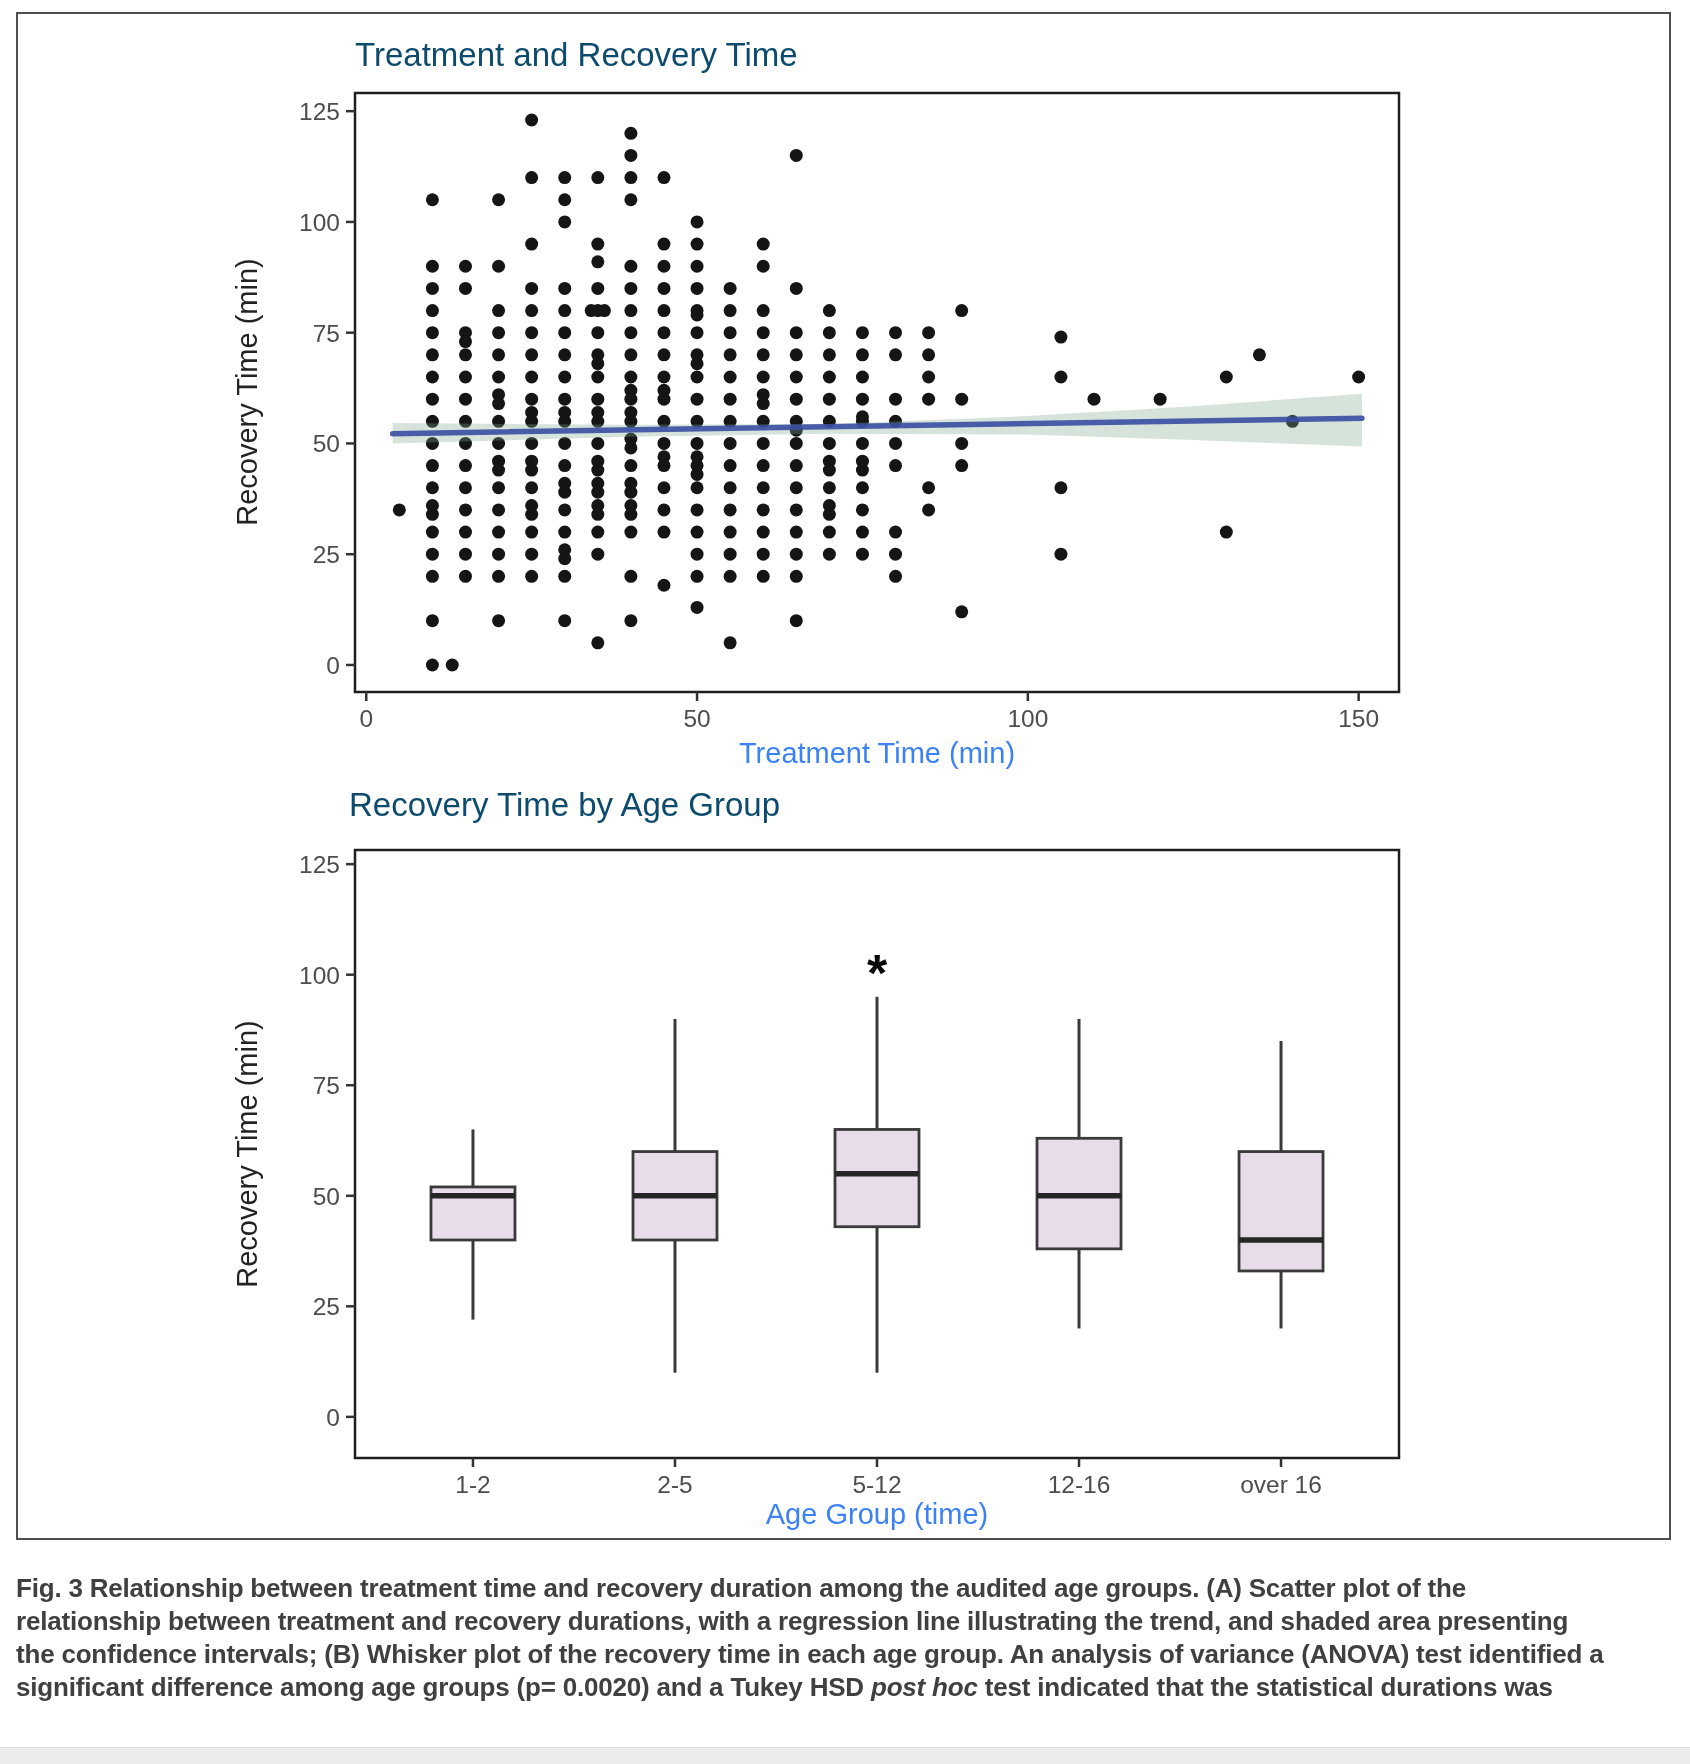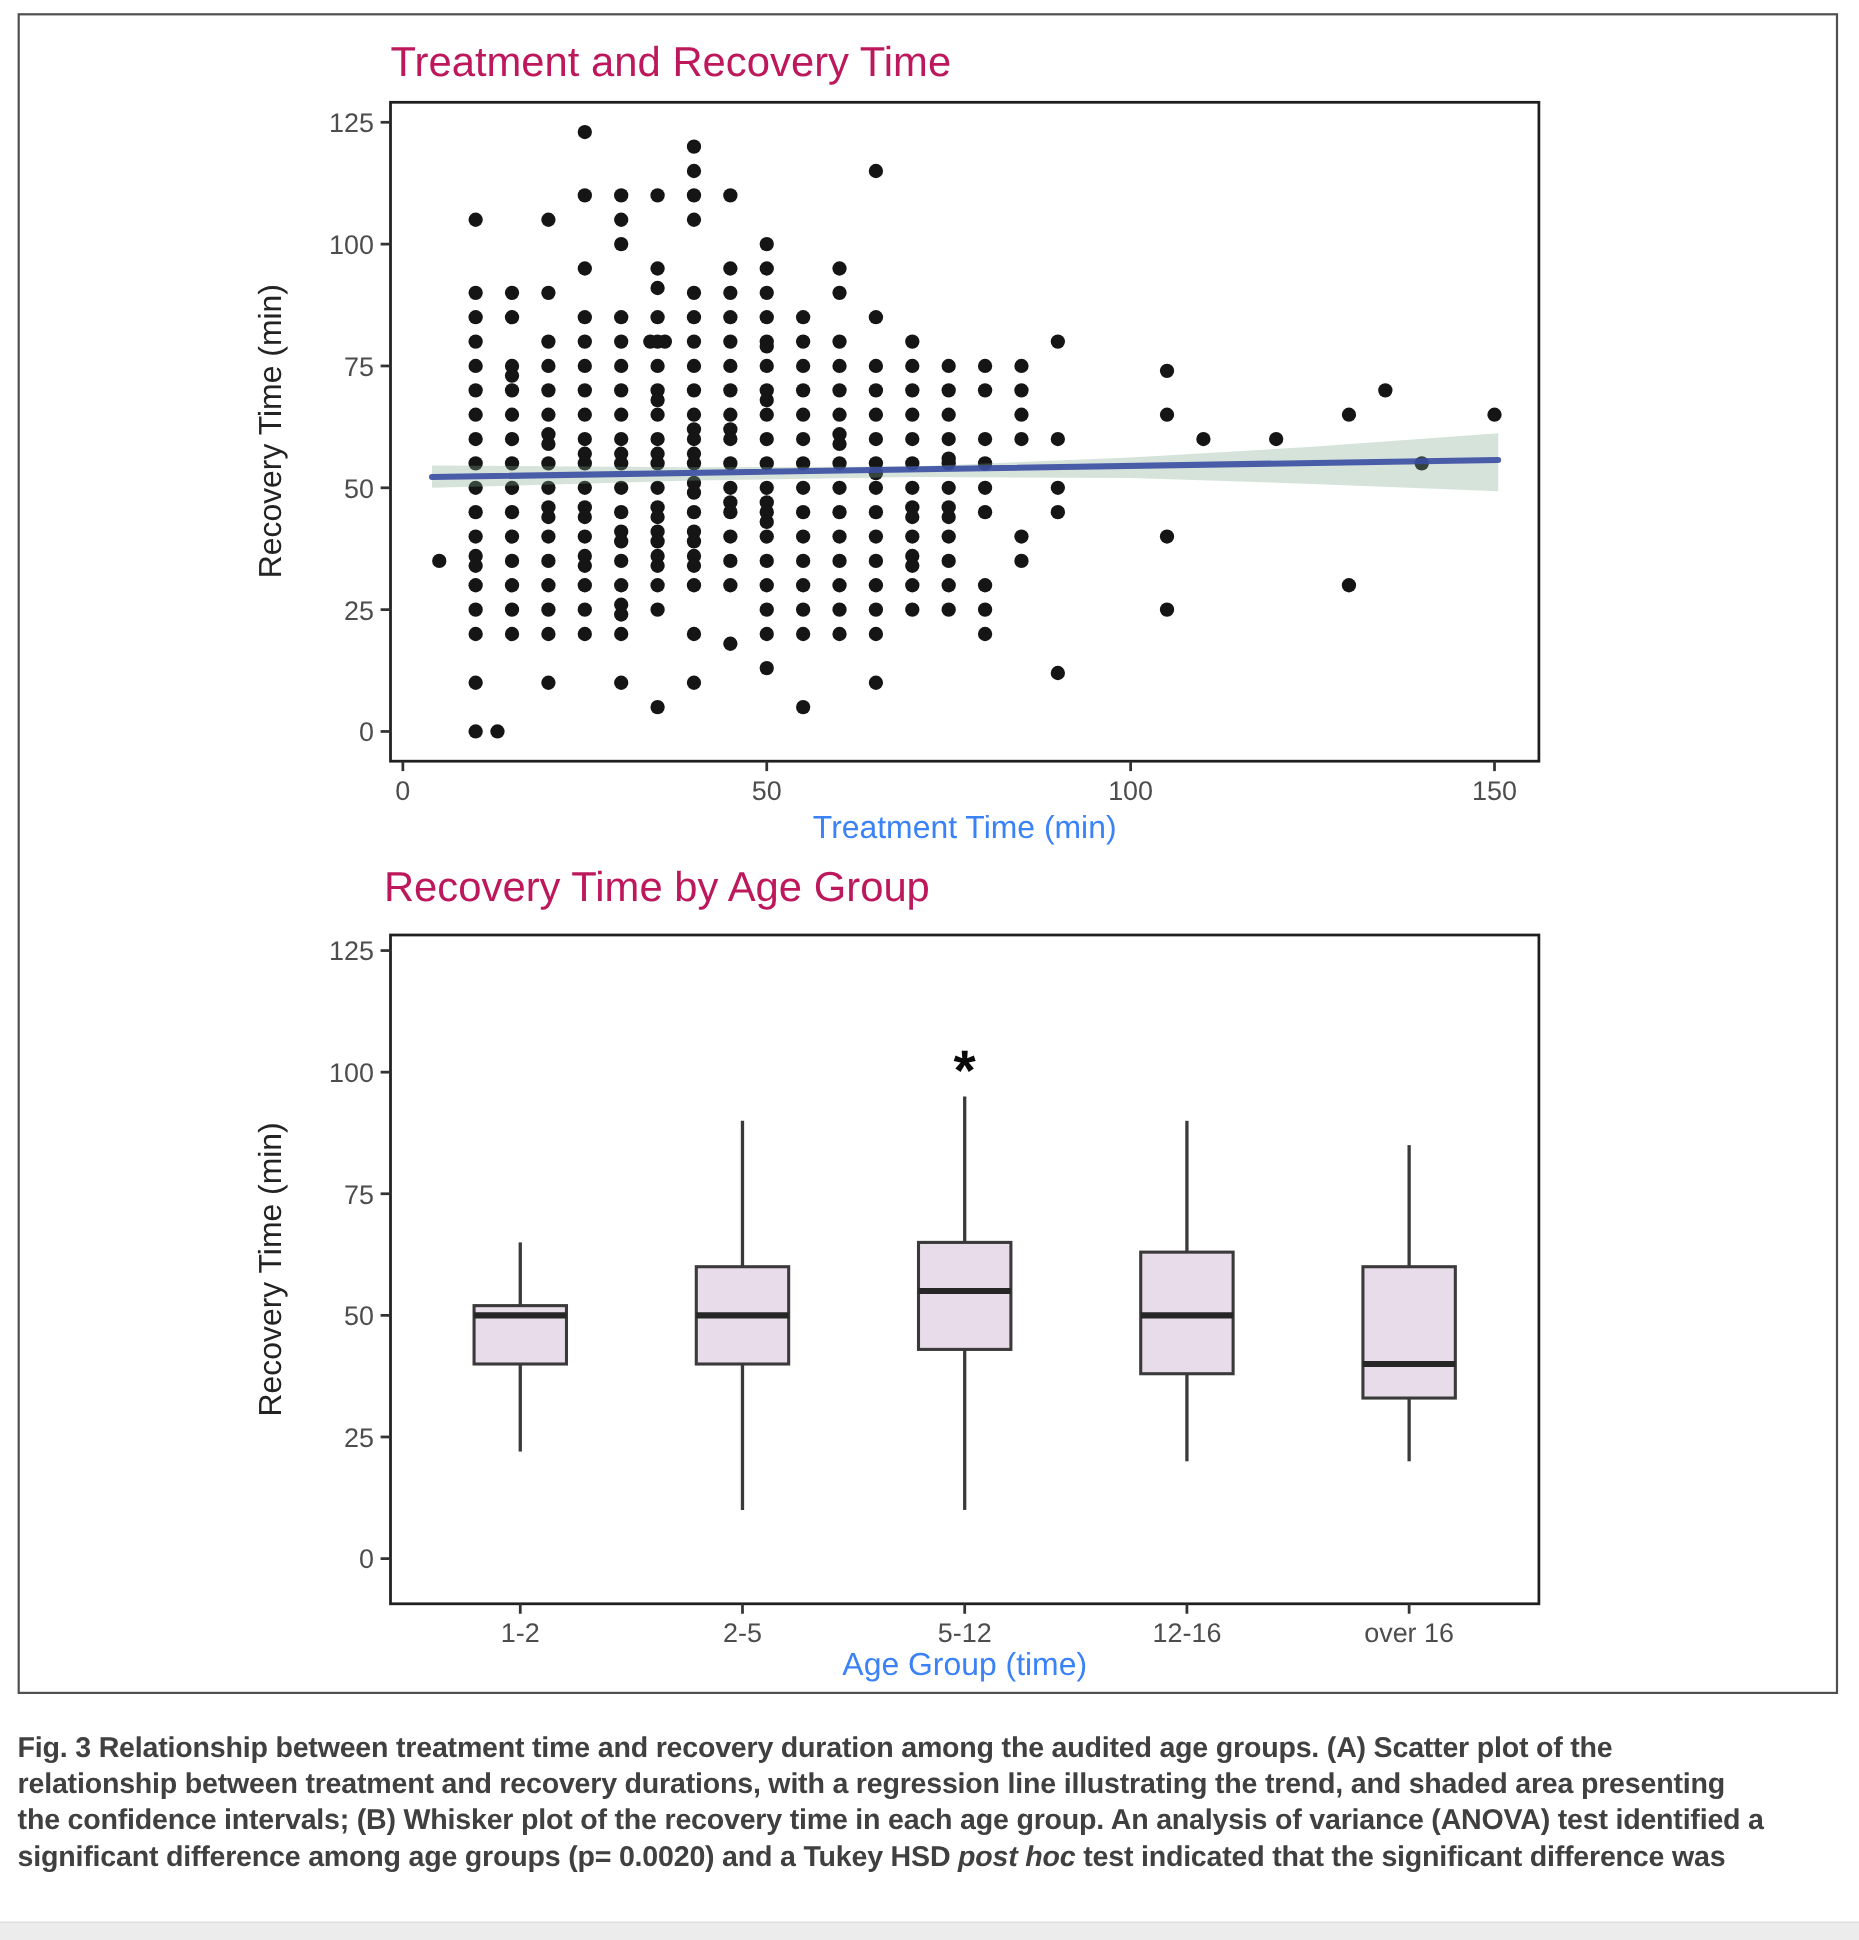--- a/index.html
+++ b/index.html
@@ -2,21 +2,21 @@
 <html><head>
 <meta charset="utf-8">
 <style>
   html,body{margin:0;padding:0;background:#ffffff;}
   body{width:1690px;height:1764px;position:relative;overflow:hidden;
        font-family:"Liberation Sans",sans-serif;color:#1a1a1a;}
   .abs{position:absolute;}
   #figure-frame{left:16px;top:12px;width:1655px;height:1528px;
      border:2px solid #4f4f4f;box-sizing:border-box;background:#fff;}
   #chart-svg{left:0;top:0;}
-  .plot-title{font-size:38px;color:#be185d;white-space:nowrap;}
+  .plot-title{font-size:33px;color:#0c4a6e;white-space:nowrap;}
   .axis-title-x{width:1044px;left:355px;text-align:center;font-size:29px;color:#3b82f6;}
   .axis-title-y{white-space:nowrap;font-size:29px;color:#232323;
      transform:translate(-50%,-50%) rotate(-90deg);}
   #caption{left:16px;top:1572px;width:1660px;font-size:26px;font-weight:bold;
      line-height:33px;color:#404040;letter-spacing:-0.2px;}
   #caption .ital{font-style:italic;}
   #bottom-strip{left:0;top:1747px;width:1690px;height:17px;background:#ececec;
      border-top:1px solid #dadada;}
 </style>
 </head>
@@ -391,16 +391,16 @@
 <div class="abs plot-title" style="left:349px;top:786px;">Recovery Time by Age Group</div>
 
 <div class="abs axis-title-x" style="top:1498px;">Age Group (time)</div>
 
 <div class="abs axis-title-y" style="left:247px;top:1154px;">Recovery Time (min)</div>
 
 <div id="caption" class="abs">
   <div><span>Fig. 3 Relationship between treatment time and recovery duration among the audited age groups. (A) Scatter plot of the</span><span class="ital"></span><span></span></div>
   <div><span>relationship between treatment and recovery durations, with a regression line illustrating the trend, and shaded area presenting</span><span class="ital"></span><span></span></div>
   <div><span>the confidence intervals; (B) Whisker plot of the recovery time in each age group. An analysis of variance (ANOVA) test identified a</span><span class="ital"></span><span></span></div>
-  <div><span>significant difference among age groups (p= 0.0020) and a Tukey HSD </span><span class="ital">post hoc</span><span> test indicated that the significant difference was</span></div>
+  <div><span>significant difference among age groups (p= 0.0020) and a Tukey HSD </span><span class="ital">post hoc</span><span> test indicated that the statistical durations was</span></div>
 </div>
 
 <div id="bottom-strip" class="abs"></div>
 
 </body></html>

